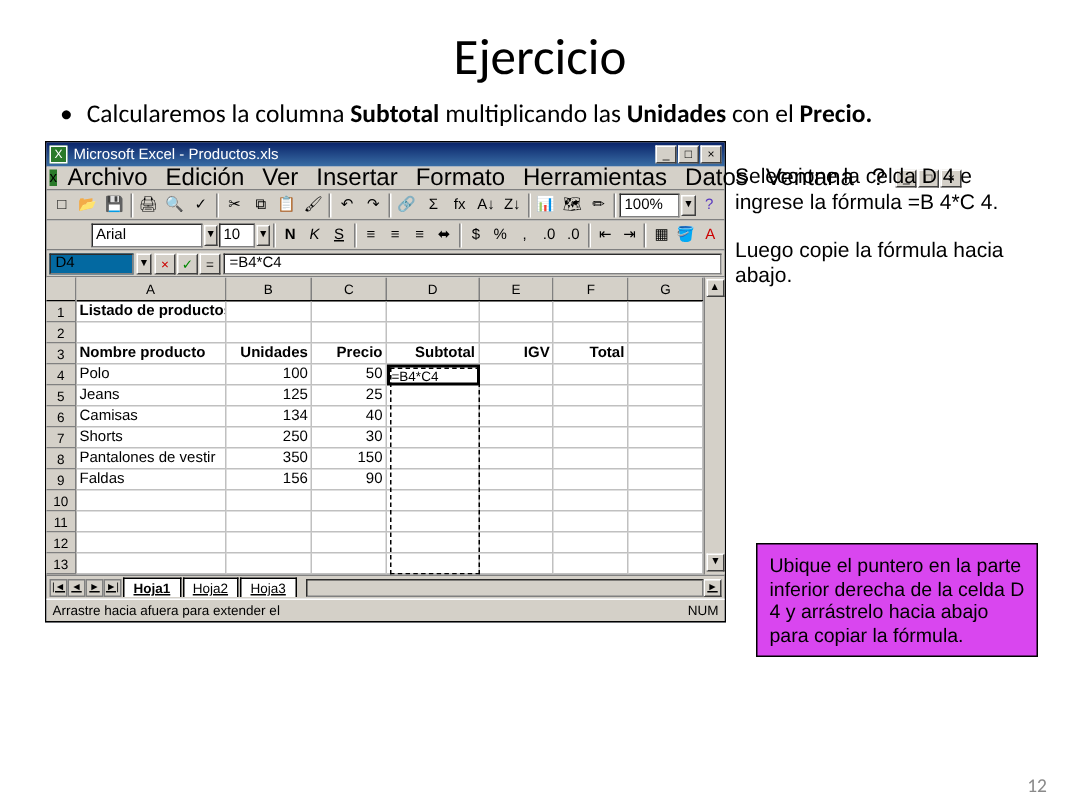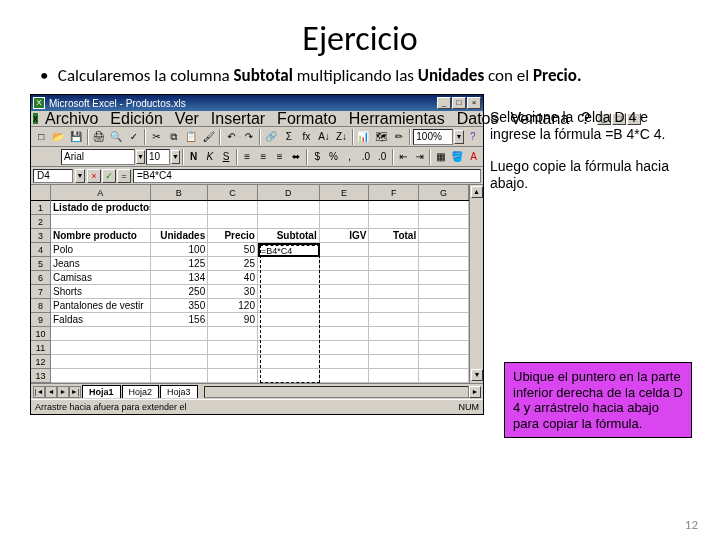--- a/index.html
+++ b/index.html
@@ -64,41 +64,41 @@
   .tb-combo {
     height:16px;background:#fff;border:1px inset #808080;font-size:10px;
     padding:0 2px;display:flex;align-items:center;min-width:40px;
   }
   .tb-combo.font { min-width:74px;margin-left:28px;}
   .tb-drop { width:10px;height:14px;background:#d4d0c8;border:1px solid #fff;border-right-color:#404040;border-bottom-color:#404040;font-size:7px;line-height:12px;text-align:center;}
   .formula-row {
     height:18px;background:#d4d0c8;display:flex;align-items:center;
     padding:0 2px;border-bottom:1px solid #808080;gap:2px;
   }
-  .namebox { width:40px;height:14px;background:#ffffff;border:1px inset #808080;font-size:10px;padding:0 3px;line-height:12px;}
+  .namebox { width:56px;height:14px;background:#0369a1;border:1px inset #808080;font-size:10px;padding:0 3px;line-height:12px;}
   .fx-btns { display:flex;gap:1px;}
   .fx-btn { width:14px;height:14px;background:#d4d0c8;border:1px solid #fff;border-right-color:#404040;border-bottom-color:#404040;font-size:9px;line-height:12px;text-align:center;}
   .formula-input { flex:1;height:14px;background:#fff;border:1px inset #808080;font-size:10px;padding:0 3px;line-height:12px;}
   .sheet-area { display:flex; background:#fff; height:198px; }
   .rowhdrs { width:20px;background:#d4d0c8;border-right:1px solid #808080;}
   .rowhdr { height:14px;border-bottom:1px solid #808080;font-size:9px;display:flex;align-items:center;justify-content:center;background:#d4d0c8;}
   .rowhdr.corner { height:16px;border-bottom:1px solid #000;}
   .grid { flex:1; overflow:hidden; position:relative;}
   .colhdrs { display:flex;height:16px;background:#d4d0c8;border-bottom:1px solid #000;}
   .colhdr { border-right:1px solid #808080;font-size:9px;display:flex;align-items:center;justify-content:center;background:#d4d0c8;}
   .colA{width:100px;} .colB{width:58px;} .colC{width:50px;} .colD{width:62px;} .colE{width:50px;} .colF{width:50px;} .colG{width:50px;}
   .row { display:flex; height:14px;}
   .cell { border-right:1px solid #c0c0c0;border-bottom:1px solid #c0c0c0;font-size:10px;padding:0 2px;line-height:13px;overflow:hidden;white-space:nowrap;}
   .cell.hdr { font-weight:bold;}
   .cell.r { text-align:right;}
   .sel-cell { border:2px solid #000; font-size:9px; padding:0 1px;}
   .dashed-rect { position:absolute; border:1.5px dashed #000; pointer-events:none;}
   .vscroll { width:14px;background:#d4d0c8;border-left:1px solid #808080;position:relative;}
   .scroll-btn{width:12px;height:12px;background:#d4d0c8;border:1px solid #fff;border-right-color:#404040;border-bottom-color:#404040;margin:1px auto;font-size:7px;text-align:center;line-height:10px;}
-  .tabs-row { height:16px;background:#d4d0c8;display:flex;align-items:center;border-top:1px solid #808080;padding:0 2px;}
+  .tabs-row { height:16px;background:#d4d0c8;display:flex;align-items:center;border-top:1px solid #808080;padding:0 2px;text-decoration:underline;}
   .tab-nav { width:12px;height:12px;background:#d4d0c8;border:1px solid #808080;font-size:7px;text-align:center;line-height:10px;}
   .sheet-tab { background:#fff;border:1px solid #000;border-bottom:none;padding:0 6px;font-size:9px;height:13px;line-height:12px;margin-left:1px;}
   .sheet-tab.active { font-weight:bold;}
   .hscroll { flex:1;height:12px;background:#d4d0c8;margin-left:6px;border:1px inset #808080;position:relative;}
   .statusbar { height:15px;background:#d4d0c8;display:flex;align-items:center;padding:0 4px;font-size:9px;border-top:1px solid #fff;justify-content:space-between;}
   .side-notes { width: 200px; font-family: Arial,sans-serif; font-size: 14px; line-height:1.2; }
   .note-block { margin-bottom: 10px; margin-top: 15px;}
   .callout {
     position:absolute;
     border:1.5px solid #000;
@@ -320,21 +320,21 @@
               <div class="cell r colB">250</div>
               <div class="cell r colC">30</div>
               <div class="cell colD"></div>
               <div class="cell colE"></div>
               <div class="cell colF"></div>
               <div class="cell colG"></div>
             </div>
           <div class="row">
               <div class="cell colA">Pantalones de vestir</div>
               <div class="cell r colB">350</div>
-              <div class="cell r colC">120</div>
+              <div class="cell r colC">150</div>
               <div class="cell colD"></div>
               <div class="cell colE"></div>
               <div class="cell colF"></div>
               <div class="cell colG"></div>
             </div>
           <div class="row">
               <div class="cell colA">Faldas</div>
               <div class="cell r colB">156</div>
               <div class="cell r colC">90</div>
               <div class="cell colD"></div>

